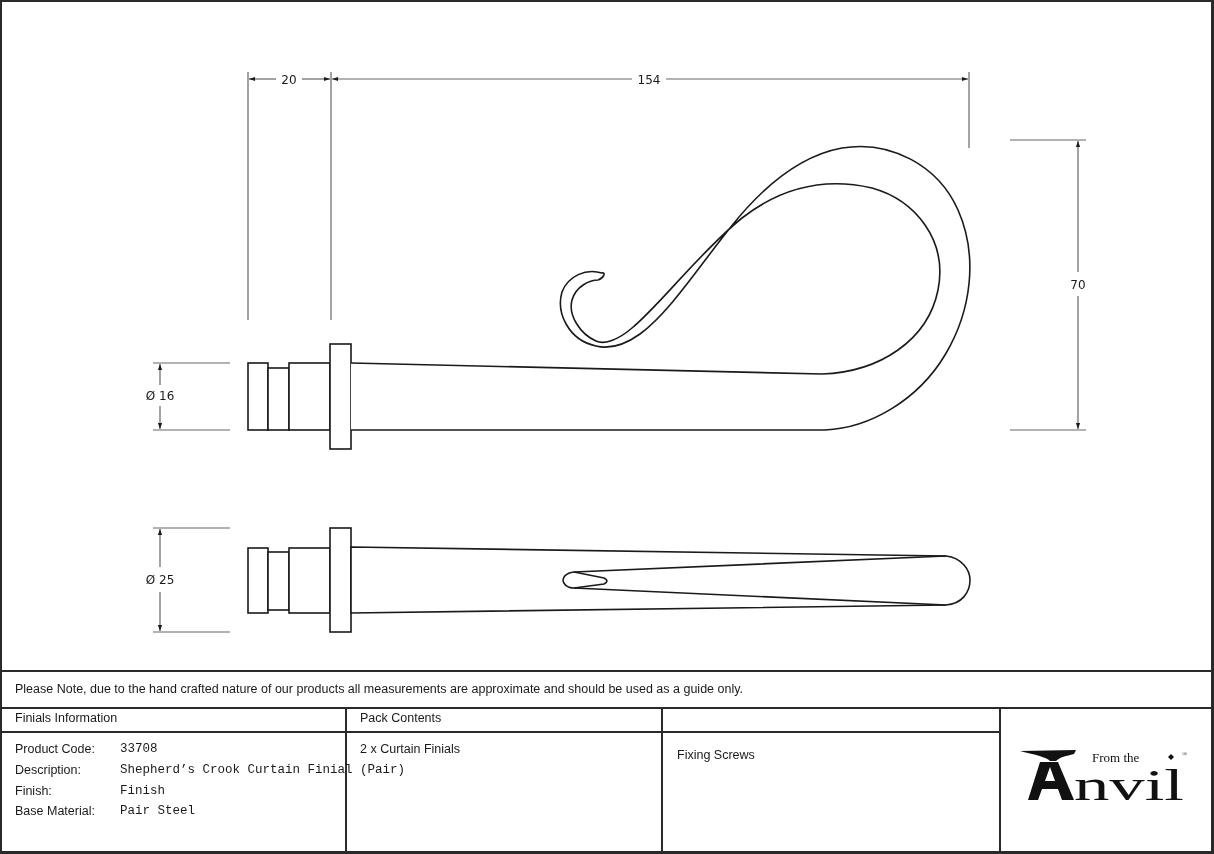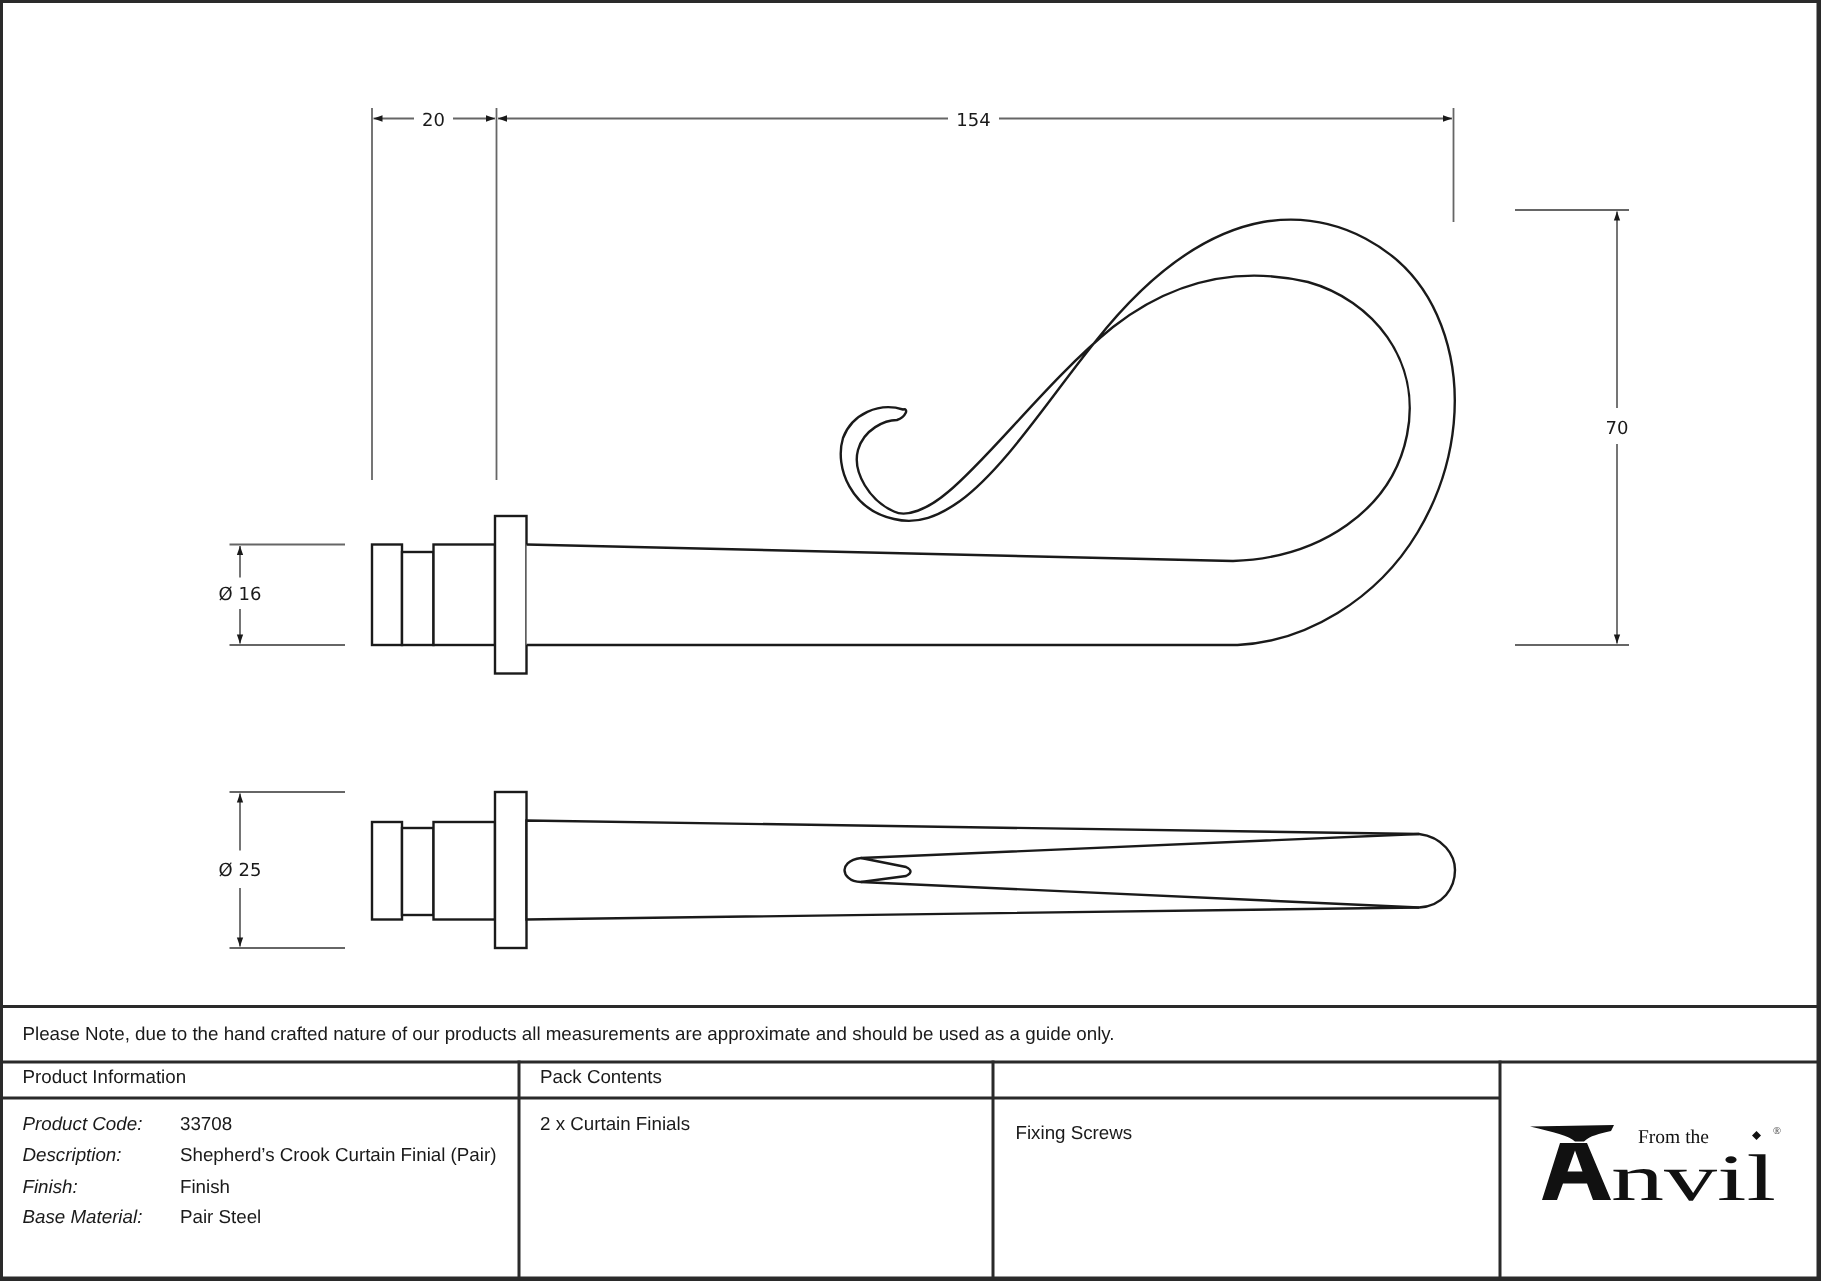--- a/index.html
+++ b/index.html
@@ -7,22 +7,22 @@
          font-family:"Liberation Sans", "DejaVu Sans", sans-serif; color:#1a1a1a; }
   .sheet { position:absolute; left:0; top:0; width:1214px; height:854px; box-sizing:border-box;
            border:2px solid #2a2a2a; border-right:3px solid #2a2a2a; border-bottom:3px solid #2a2a2a; }
   svg.drawing { position:absolute; left:0; top:0; }
   .dim-text { font-family:"DejaVu Sans", sans-serif; font-size:12px; fill:#1a1a1a; }
   .tb { position:absolute; left:0; top:670px; width:1214px; height:148px; }
   .hline { position:absolute; left:0; background:#2a2a2a; height:2px; }
   .vline { position:absolute; background:#2a2a2a; width:2px; }
   .txt { position:absolute; font-size:12.5px; line-height:15px; white-space:nowrap; color:#1a1a1a; }
   .kv-row { position:absolute; left:15px; font-size:12.5px; line-height:15px; white-space:nowrap; }
-  .kv-row .k { position:absolute; left:0;font-style:italic; }
-  .kv-row .v { position:absolute; left:105px; }
+  .kv-row .k { position:absolute; left:0; }
+  .kv-row .v { position:absolute; left:105px;font-family:Liberation Mono, monospace; }
   .logo { position:absolute; left:1018px; top:745px; width:175px; height:62px; }
 </style>
 </head>
 <body>
 
 <div class="sheet"></div>
 
 <svg class="drawing" width="1214" height="670" viewBox="0 0 1214 670">
   <defs>
     <marker id="arr" viewBox="0 0 10 10" refX="10" refY="5" markerWidth="8" markerHeight="6" orient="auto-start-reverse" markerUnits="userSpaceOnUse">
@@ -105,21 +105,21 @@
 
 <div class="tb">
   <div class="hline" style="top:0; width:1214px;"></div>
   <div class="txt" style="left:15px; top:12px;">Please Note, due to the hand crafted nature of our products all measurements are approximate and should be used as a guide only.</div>
   <div class="hline" style="top:37px; width:1214px;"></div>
   <div class="hline" style="top:61px; width:1000px;"></div>
   <div class="vline" style="left:345px; top:37px; height:147px;"></div>
   <div class="vline" style="left:661px; top:37px; height:147px;"></div>
   <div class="vline" style="left:999px; top:37px; height:147px;"></div>
 
-  <div class="txt" style="left:15px; top:41px;">Product Information</div>
+  <div class="txt" style="left:15px; top:41px;">Finials Information</div>
   <div class="txt" style="left:360px; top:41px;text-align:center;">Pack Contents</div>
   <div class="txt" style="left:677px; top:41px;margin-top:37px;">Fixing Screws</div>
 
   <div class="kv-row" style="top:72px;">
     <span class="k">Product Code:</span>
     <span class="v">33708</span>
   </div>
   <div class="kv-row" style="top:93px;">
     <span class="k">Description:</span>
     <span class="v">Shepherd’s Crook Curtain Finial (Pair)</span>

